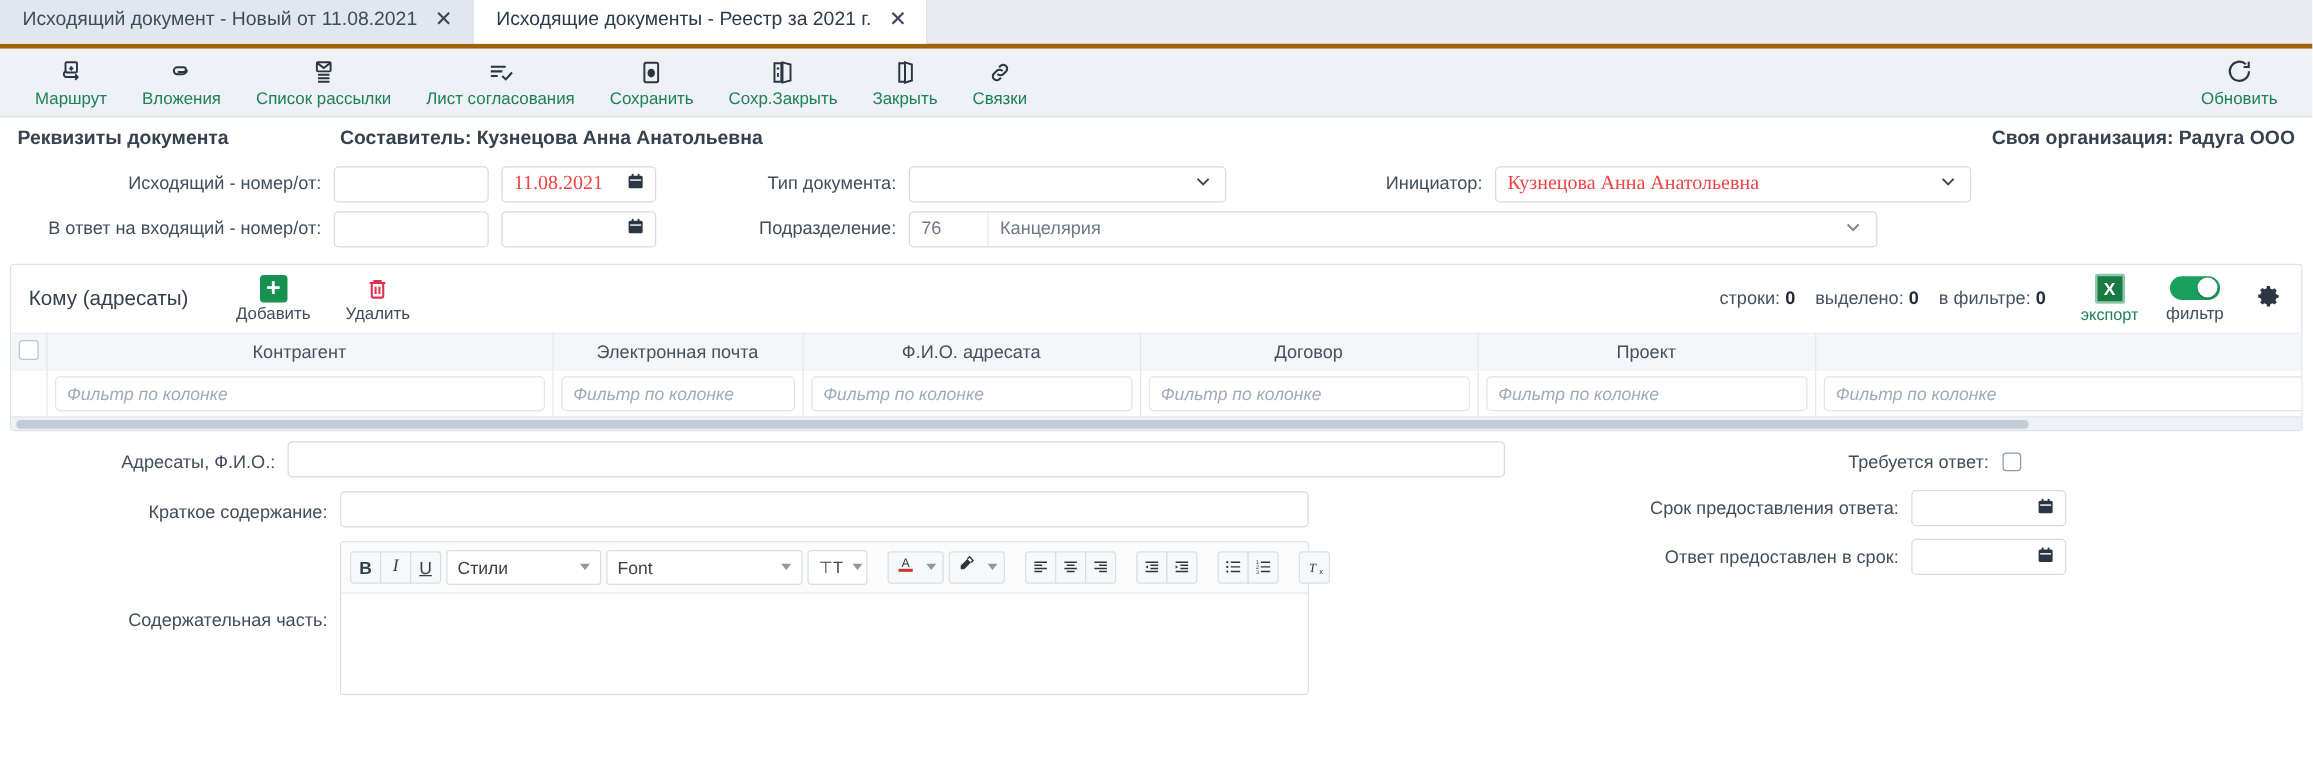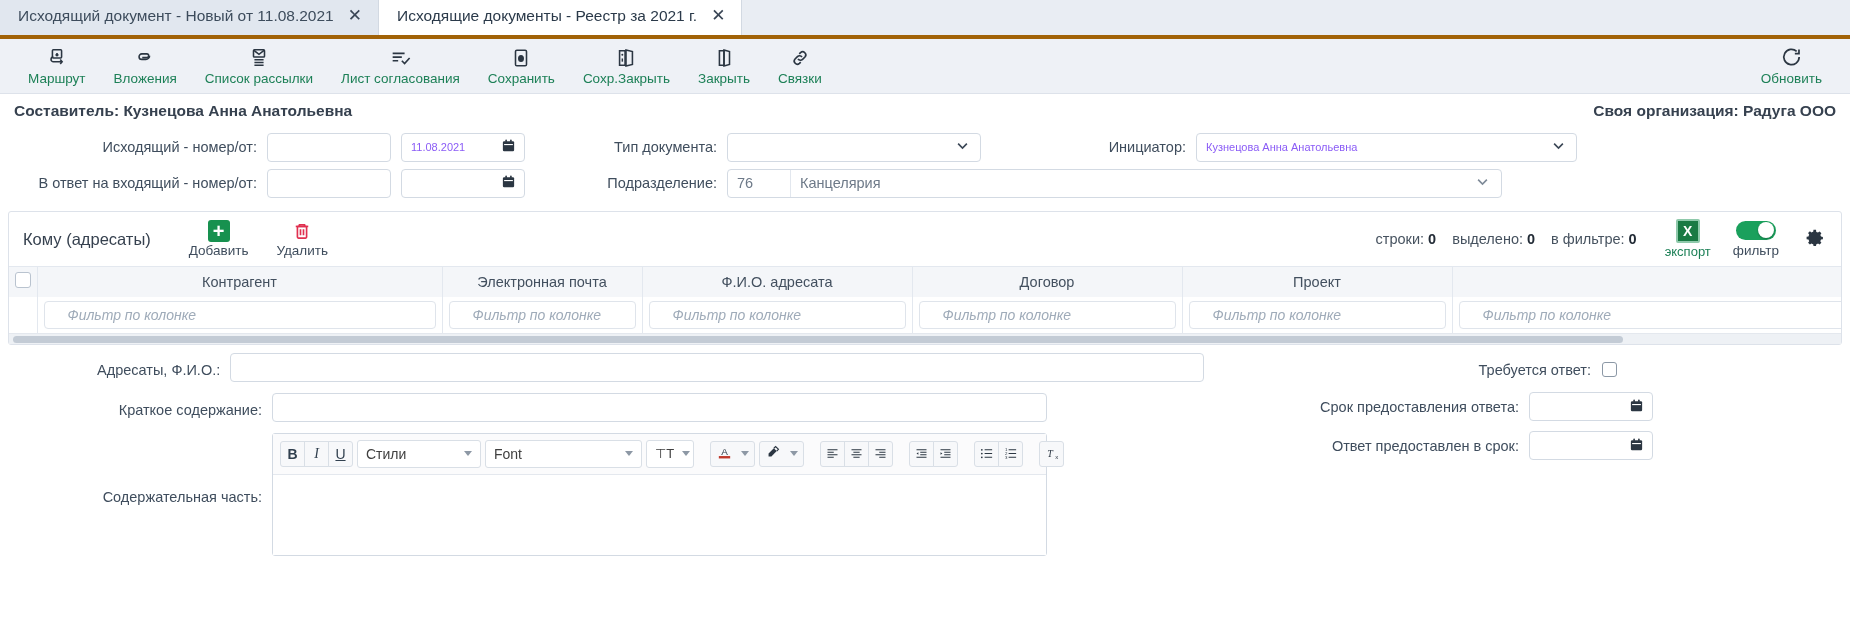--- a/index.html
+++ b/index.html
@@ -103,24 +103,24 @@
     color: #3f4d5d;
     text-align: right;
     padding-right: 10px;
     white-space: nowrap;
   }
   .inp {
     height: 29px;
     border: 1px solid #d3dae3;
     border-radius: 4px;
     background: #fff;
-    font-size: 11px;
-    color: #8b5cf6;
+    font-size: 16px;
+    color: #ef4444;
     padding: 0 9px;
-    font-family: Liberation Sans, sans-serif;
+    font-family: Liberation Serif, serif;
     outline: none;
   }
   .inp::placeholder { color: #9aa7b5; }
   .datewrap { position: relative; display: inline-block; }
   .datewrap .cal {
     position: absolute; right: 9px; top: 50%; transform: translateY(-50%);
     pointer-events: none;
   }
   .selwrap { position: relative; display: inline-block; }
   .selwrap .chev {
@@ -210,21 +210,21 @@
     border-right: 1px solid #e3e8ef;
     background: #fff;
     padding: 4px 6px;
     height: 36px;
   }
   .gtable td.cbcell, .gtable th.cbcell { border-right: 1px solid #e3e8ef; }
   .fbox {
     width: 100%; height: 28px;
     border: 1px solid #dfe4eb; border-radius: 4px;
     font-size: 14px; font-style: italic;
-    color: #737373; padding: 0 23px;
+    color: #737373; padding: 0 9px;
     font-family: inherit; outline: none;
   }
   .fbox::placeholder { color: #9fabb9; font-style: italic; }
   .rowcb {
     width: 16px; height: 16px;
     border: 1px solid #b9c3cf; border-radius: 3px;
     background: #fff; display: inline-block;
   }
   .hscroll {
     height: 11px;
@@ -393,20 +393,21 @@
         <svg width="23" height="23" viewBox="0 0 24 24" fill="none" stroke="#2b3642" stroke-width="1.8">
           <path d="M20 11.5a8 8 0 1 1-2.6-5.9"></path>
           <path d="M19.8 3.6v4.3h-4.3"></path>
         </svg>
       </span>
       <span class="lb">Обновить</span>
     </div>
   </div>
 
   <div class="sechead">
+    <span class="t1">Реквизиты документа</span>
     <span class="t2">Составитель: Кузнецова Анна Анатольевна</span>
     <span class="t3">Своя организация: Радуга ООО</span>
   </div>
 
   <div class="form-top">
 
     <div class="frow">
       <span class="lab" style="width:253px">Исходящий - номер/от:</span>
       <input class="inp" style="width: 124px;" value="">
       <span style="width:10px"></span>

